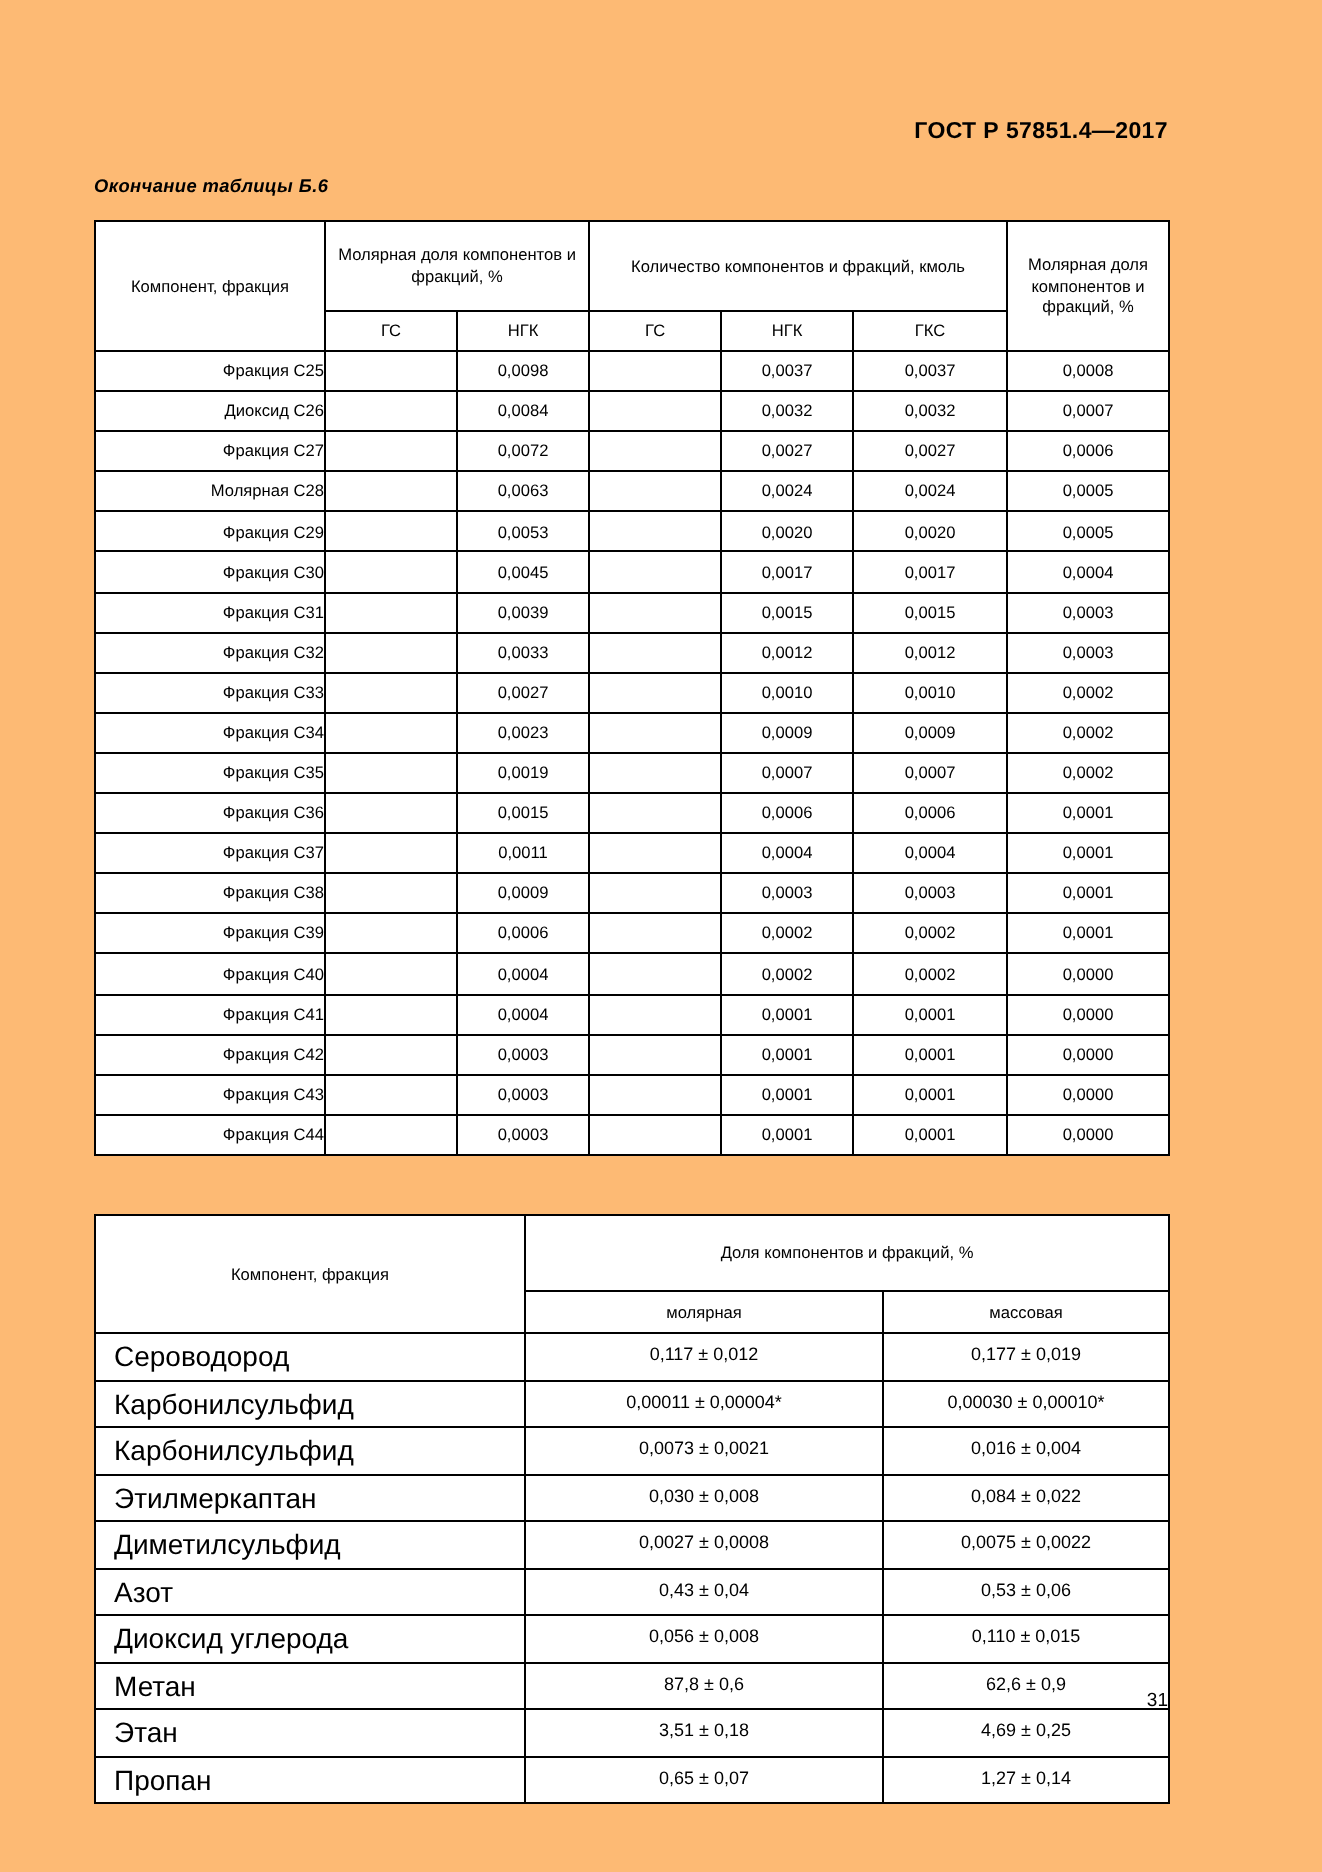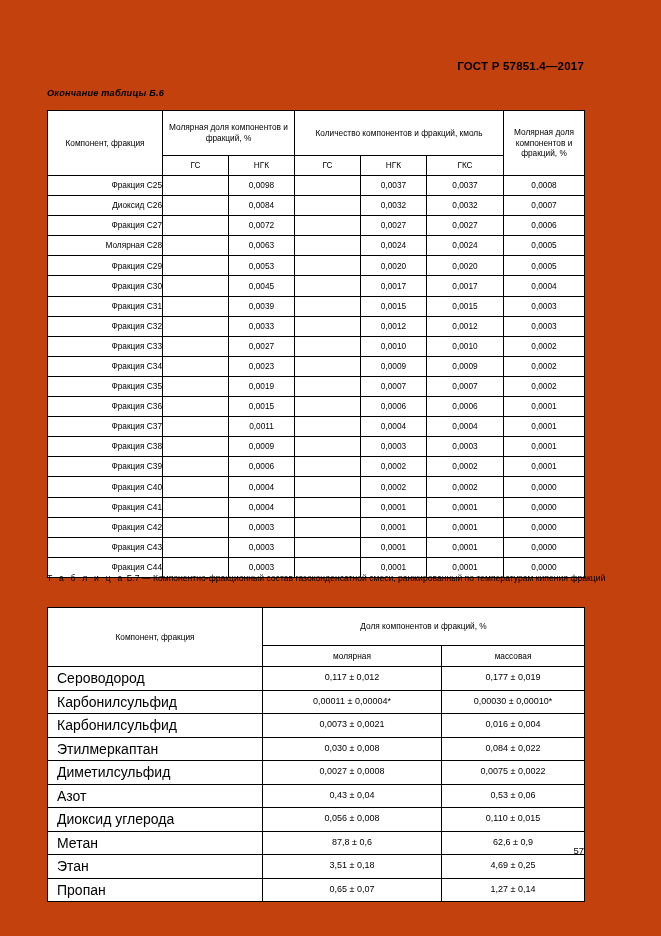--- a/index.html
+++ b/index.html
@@ -8,21 +8,21 @@
     background: #ffffff;
   }
   body {
     font-family: "Liberation Sans", sans-serif;
     color: #000000;
   }
   .page {
     position: relative;
     width: 661px;
     height: 936px;
-    background: #c2410c;
+    background: #fdba74;
     overflow: hidden;
     box-sizing: border-box;
   }
   .std-header {
     position: absolute;
     top: 60px;
     right: 77px;
     font-size: 11.5px;
     font-weight: bold;
     letter-spacing: 0.2px;
@@ -325,21 +325,20 @@
           <td></td>
           <td>0,0003</td>
           <td></td>
           <td>0,0001</td>
           <td>0,0001</td>
           <td>0,0000</td>
         </tr>
       </tbody>
   </table>
 
-  <div class="caption-b7"><span class="tlabel">Т а б л и ц а</span> <span>Б.7 — Компонентно-фракционный состав газоконденсатной смеси, ранжированный по температурам кипения фракций</span></div>
 
   <table class="grid" id="table-b7">
     <colgroup>
       <col style="width:215px">
         <col style="width:179px">
         <col style="width:143px">
     </colgroup>
     <thead>
       <tr>
         <th class="h-main" rowspan="2">Компонент, фракция</th>
@@ -397,15 +396,15 @@
           <td>4,69 ± 0,25</td>
         </tr>
         <tr>
           <td class="cmp">Пропан</td>
           <td>0,65 ± 0,07</td>
           <td>1,27 ± 0,14</td>
         </tr>
       </tbody>
   </table>
 
-  <div class="page-num">57</div>
+  <div class="page-num">31</div>
 
 </div>
 
 </body></html>

